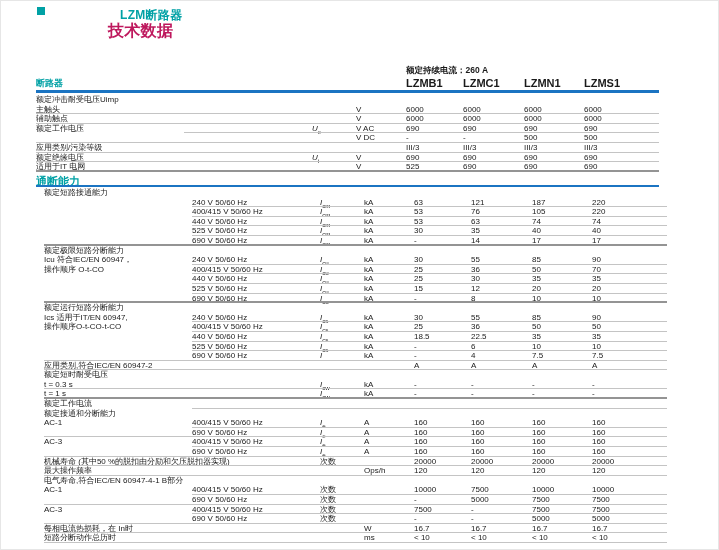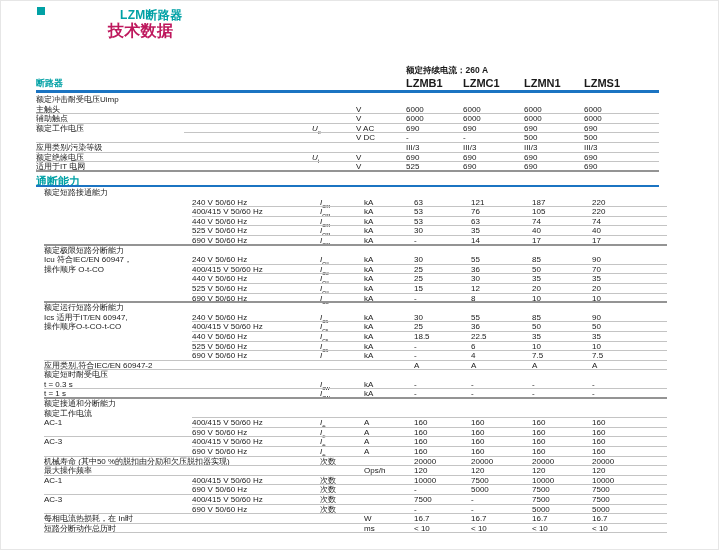--- a/index.html
+++ b/index.html
@@ -313,25 +313,25 @@
           <span class="cell c-label">t = 1 s</span>
           <span class="cell c-sym"><i>I</i><sub>cw</sub></span>
           <span class="cell c-unit">kA</span>
           <span class="cell c-v0">-</span>
           <span class="cell c-v1">-</span>
           <span class="cell c-v2">-</span>
           <span class="cell c-v3">-</span>
           <div class="sep thick"></div>
         </div>
         <div class="trow">
+          <span class="cell c-label">额定工作电流</span>
+          <div class="sep part"></div>
+        </div>
+        <div class="trow">
           <span class="cell c-label">额定接通和分断能力</span>
-        </div>
-        <div class="trow">
-          <span class="cell c-label">额定工作电流</span>
-          <div class="sep part"></div>
         </div>
         <div class="trow">
           <span class="cell c-label">AC-1</span>
           <span class="cell c-volt">400/415 V 50/60 Hz</span>
           <span class="cell c-sym"><i>I</i><sub>e</sub></span>
           <span class="cell c-unit">A</span>
           <span class="cell c-v0">160</span>
           <span class="cell c-v1">160</span>
           <span class="cell c-v2">160</span>
           <span class="cell c-v3">160</span>
@@ -380,20 +380,23 @@
         <div class="trow">
           <span class="cell c-label">最大操作频率</span>
           <span class="cell c-unit">Ops/h</span>
           <span class="cell c-v0">120</span>
           <span class="cell c-v1">120</span>
           <span class="cell c-v2">120</span>
           <span class="cell c-v3">120</span>
           <div class="sep thin"></div>
         </div>
         <div class="trow">
+          <span class="cell c-label">电气寿命,符合IEC/EN 60947-4-1  B部分</span>
+        </div>
+        <div class="trow">
           <span class="cell c-label">AC-1</span>
           <span class="cell c-volt">400/415 V 50/60 Hz</span>
           <span class="cell c-sym">次数</span>
           <span class="cell c-v0">10000</span>
           <span class="cell c-v1">7500</span>
           <span class="cell c-v2">10000</span>
           <span class="cell c-v3">10000</span>
           <div class="sep part"></div>
         </div>
         <div class="trow">

